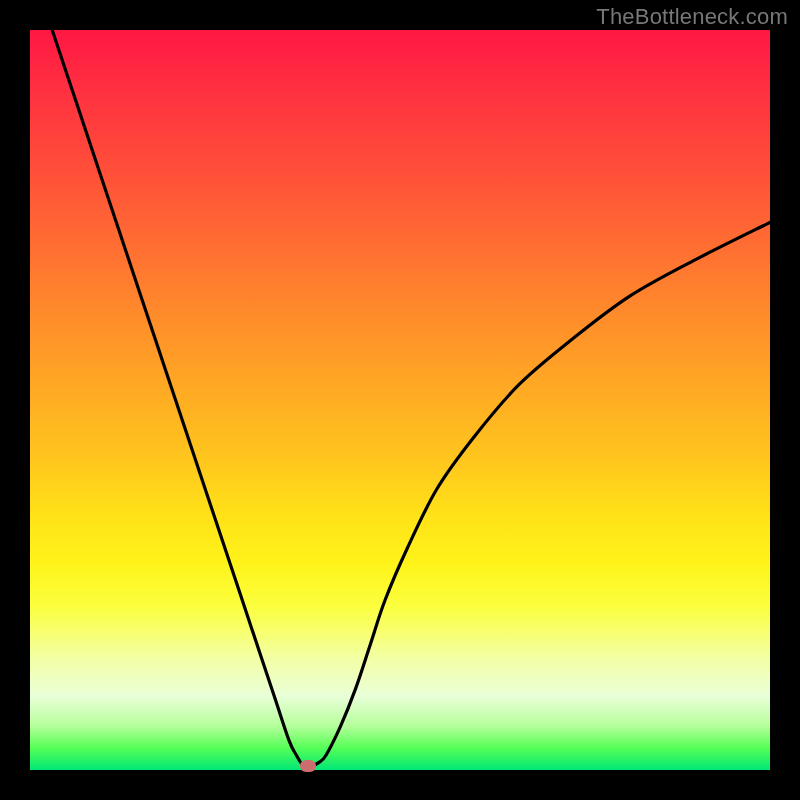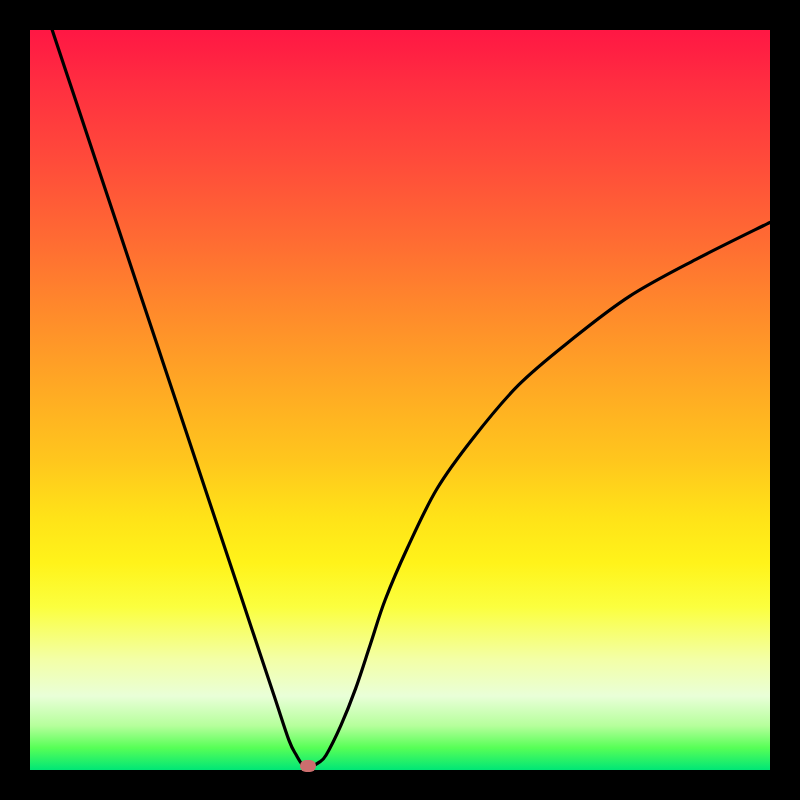--- a/index.html
+++ b/index.html
@@ -67,20 +67,21 @@
     border-radius: 6px;
     background: #cc6e6e;
     transform: translate(-50%, -50%);
   }
 </style>
 </head>
 <body>
 
 <div class="frame">
 
+  <div class="watermark">TheBottleneck.com</div>
 
   <div class="plot-area">
     <svg class="curve-svg" viewBox="0 0 740 740" preserveAspectRatio="none">
       <path id="curve-path" fill="none" stroke="#000" stroke-width="3.2" stroke-linecap="round" stroke-linejoin="round" d="M 22.20 0.00 C 25.90 11.10, 37.00 44.40, 44.40 66.60 C 51.80 88.80, 59.20 111.00, 66.60 133.20 C 74.00 155.40, 81.40 177.60, 88.80 199.80 C 96.20 222.00, 103.60 244.20, 111.00 266.40 C 118.40 288.60, 125.80 310.80, 133.20 333.00 C 140.60 355.20, 148.00 377.40, 155.40 399.60 C 162.80 421.80, 170.20 444.00, 177.60 466.20 C 185.00 488.40, 192.40 510.60, 199.80 532.80 C 207.20 555.00, 214.60 577.20, 222.00 599.40 C 229.40 621.60, 238.03 647.50, 244.20 666.00 C 250.37 684.50, 255.30 700.53, 259.00 710.40 C 262.70 720.27, 263.93 720.88, 266.40 725.20 C 268.87 729.52, 271.33 734.45, 273.80 736.30 C 276.27 738.15, 278.73 736.92, 281.20 736.30 C 283.67 735.68, 286.13 734.45, 288.60 732.60 C 291.07 730.75, 292.30 731.37, 296.00 725.20 C 299.70 719.03, 305.87 706.70, 310.80 695.60 C 315.73 684.50, 320.67 672.17, 325.60 658.60 C 330.53 645.03, 335.47 629.00, 340.40 614.20 C 345.33 599.40, 349.03 585.83, 355.20 569.80 C 361.37 553.77, 368.77 536.50, 377.40 518.00 C 386.03 499.50, 395.90 477.30, 407.00 458.80 C 418.10 440.30, 430.43 424.27, 444.00 407.00 C 457.57 389.73, 472.37 371.23, 488.40 355.20 C 504.43 339.17, 521.70 325.60, 540.20 310.80 C 558.70 296.00, 578.43 279.97, 599.40 266.40 C 620.37 252.83, 642.57 241.73, 666.00 229.40 C 689.43 217.07, 727.67 198.57, 740.00 192.40"></path>
     </svg>
     <div id="marker" class="marker" style="left: 277.5px; top: 736.3px; background: rgb(204, 110, 110);"></div>
   </div>
 
 </div>
 

